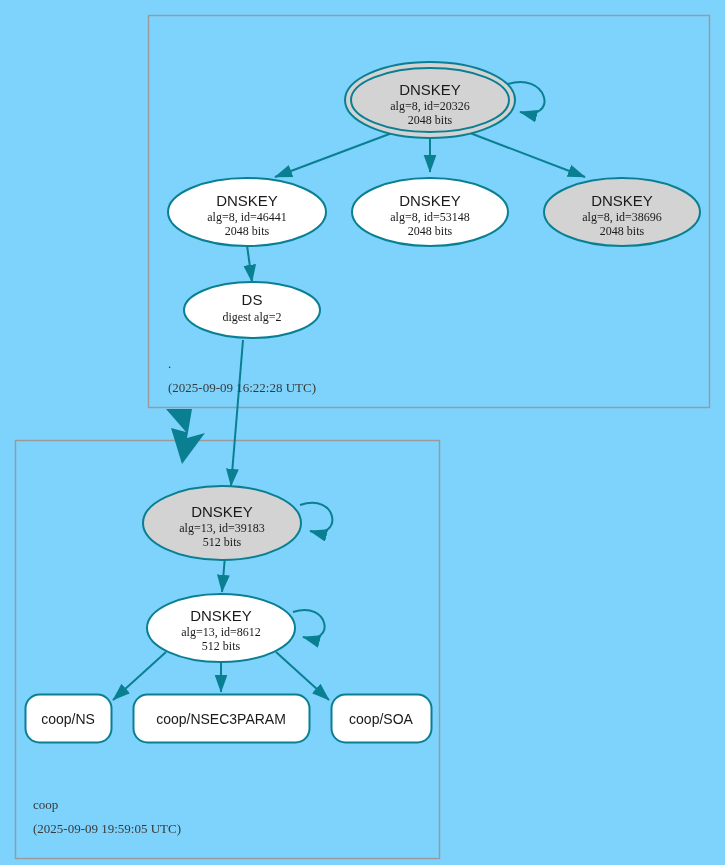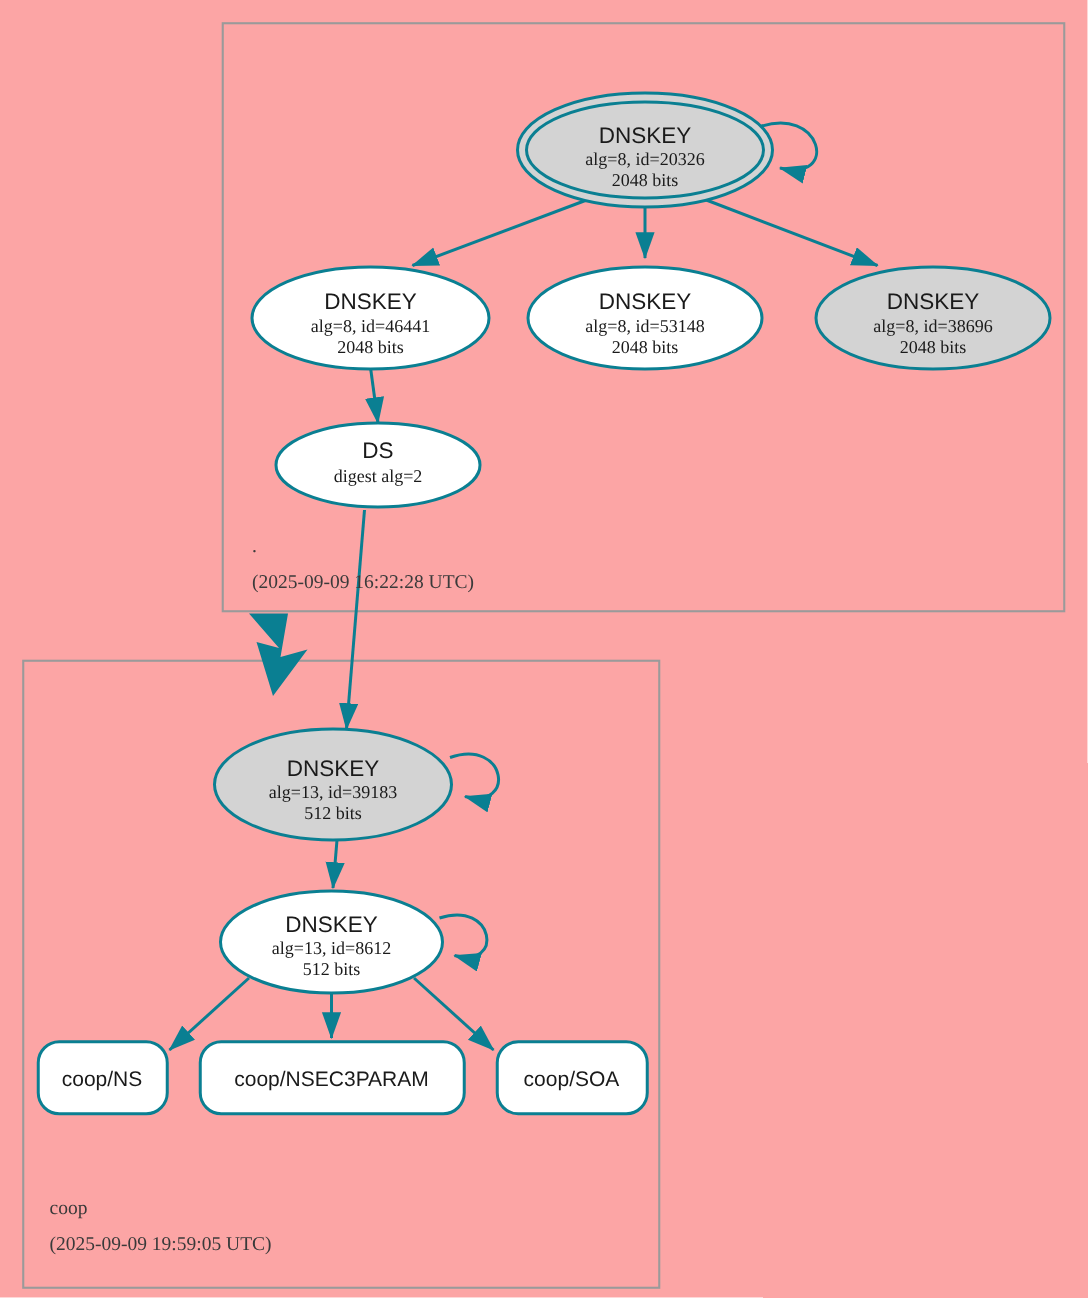--- a/index.html
+++ b/index.html
@@ -4,21 +4,21 @@
 <style>
   html, body {
     margin: 0;
     padding: 0;
     background: #ffffff;
   }
   #canvas {
     position: relative;
     width: 725px;
     height: 865px;
-    background: #fca5a5;
+    background: #7dd3fc;
     font-family: "Liberation Serif", serif;
     overflow: hidden;
   }
   svg.layer {
     position: absolute;
     top: 0;
     left: 0;
     width: 725px;
     height: 865px;
   }

